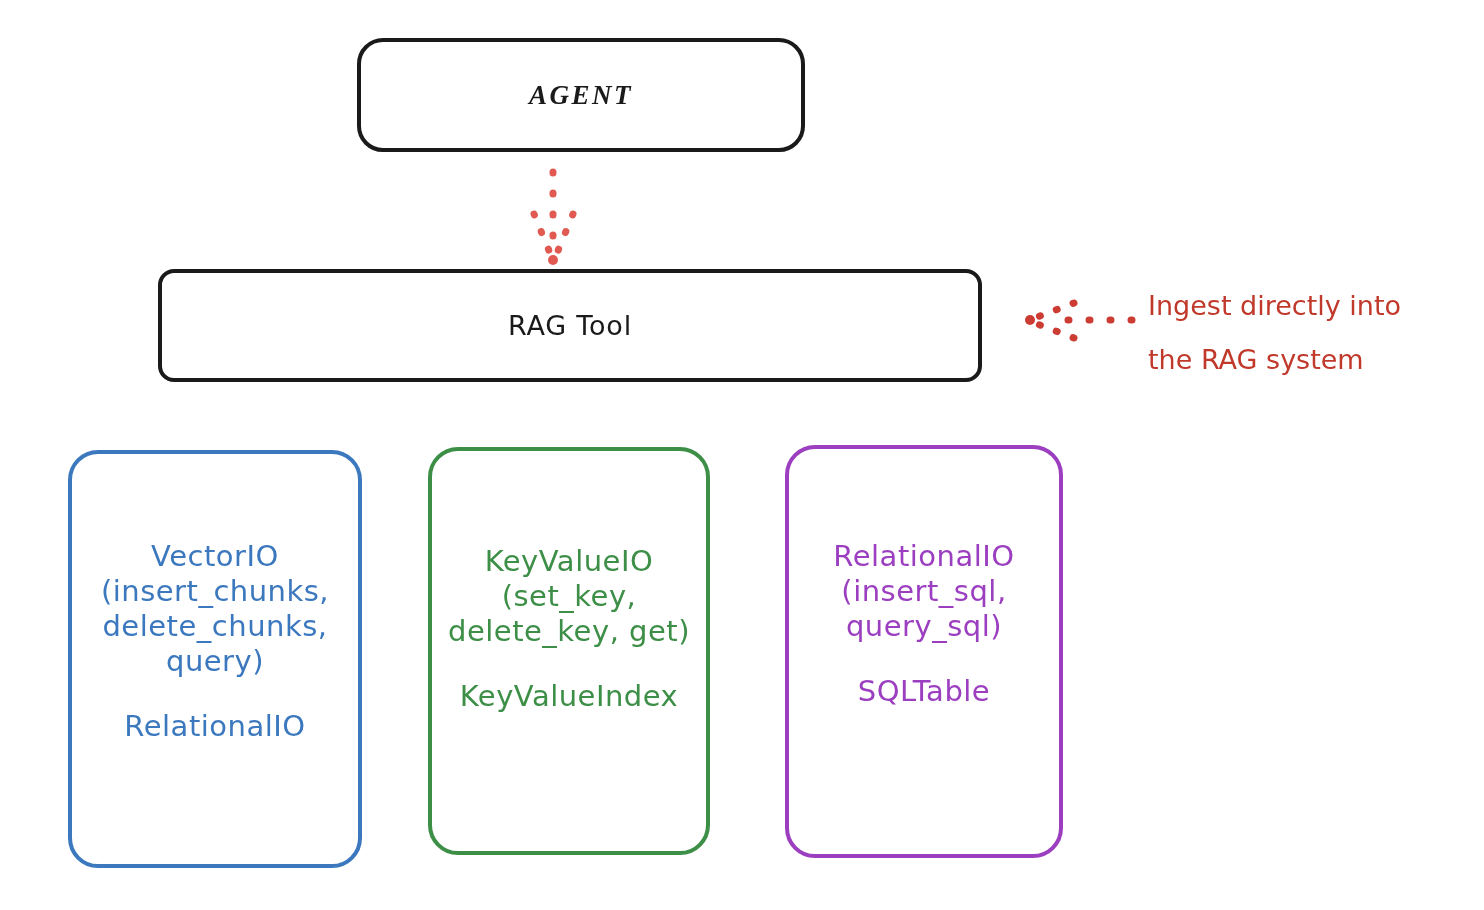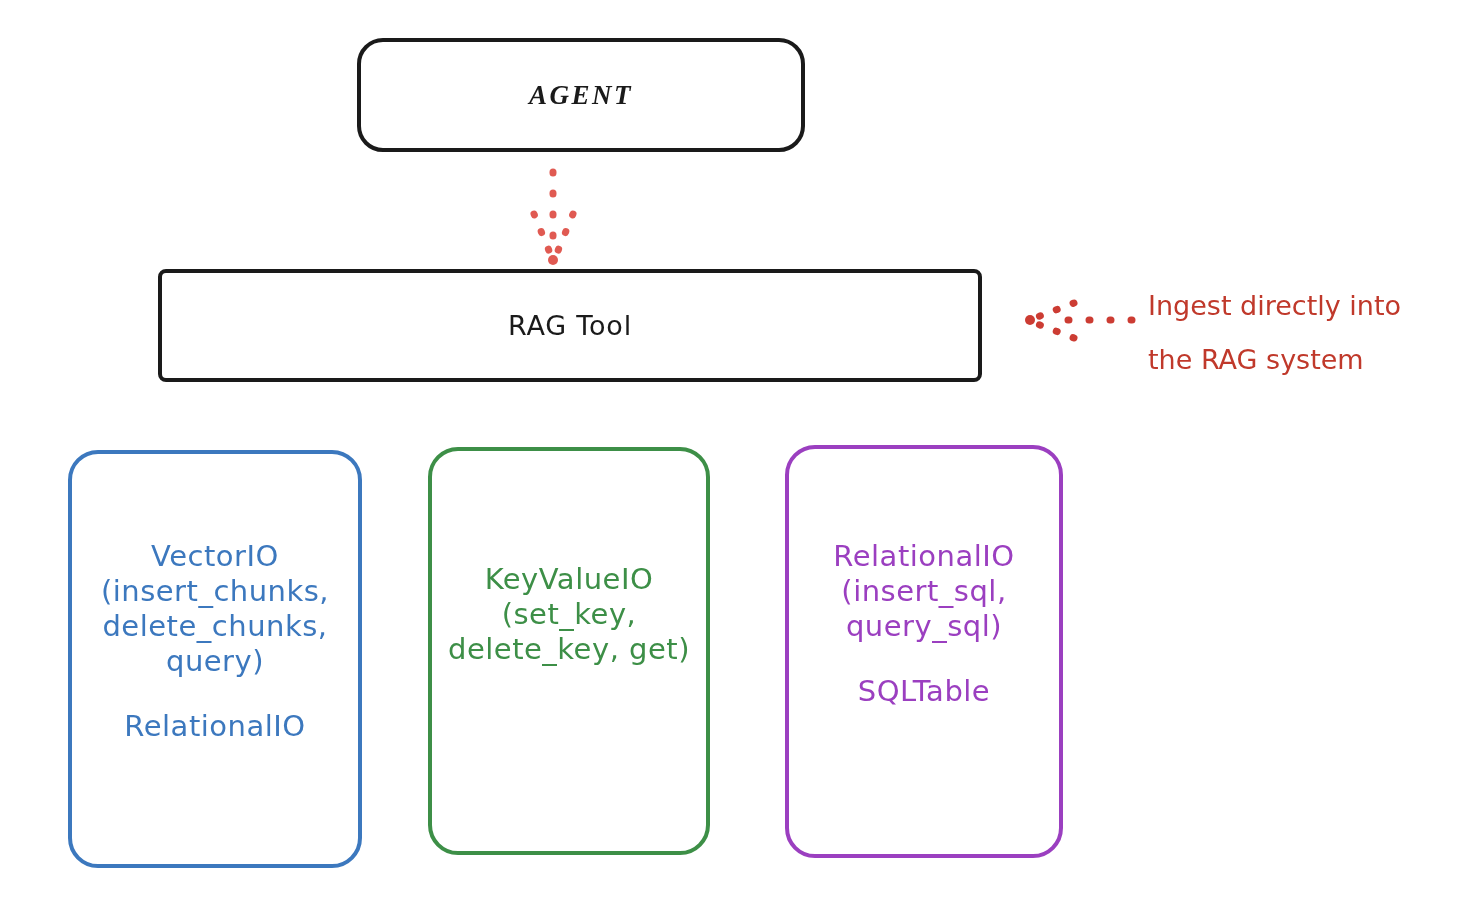--- a/index.html
+++ b/index.html
@@ -56,21 +56,21 @@
     color: #1a1a1a;
     letter-spacing: 2.5px;
   }
 
   .box-ragtool {
     left: 158px;
     top: 269px;
     width: 824px;
     height: 113px;
     border: 4px solid #1a1a1a;
-    border-radius: 8px;
+    border-radius: 16px;
   }
   .box-ragtool .node-label {
     font-family: "DejaVu Sans", sans-serif;
     font-size: 27px;
     font-weight: 500;
     color: #1a1a1a;
     letter-spacing: 0.8px;
   }
 
   
@@ -186,20 +186,21 @@
       <span class="node-label">RelationalIO</span>
     </div>
   </div>
 
   <div class="node box-api box-keyvalue">
     <div class="node-inner">
       <span class="node-label">KeyValueIO
 (set_key,
 delete_key, get)</span>
       <span class="spacer-line"></span>
+      <span class="node-label">KeyValueIndex</span>
     </div>
   </div>
 
   <div class="node box-api box-relational">
     <div class="node-inner">
       <span class="node-label">RelationalIO
 (insert_sql,
 query_sql)</span>
       <span class="spacer-line"></span>
       <span class="node-label">SQLTable</span>

